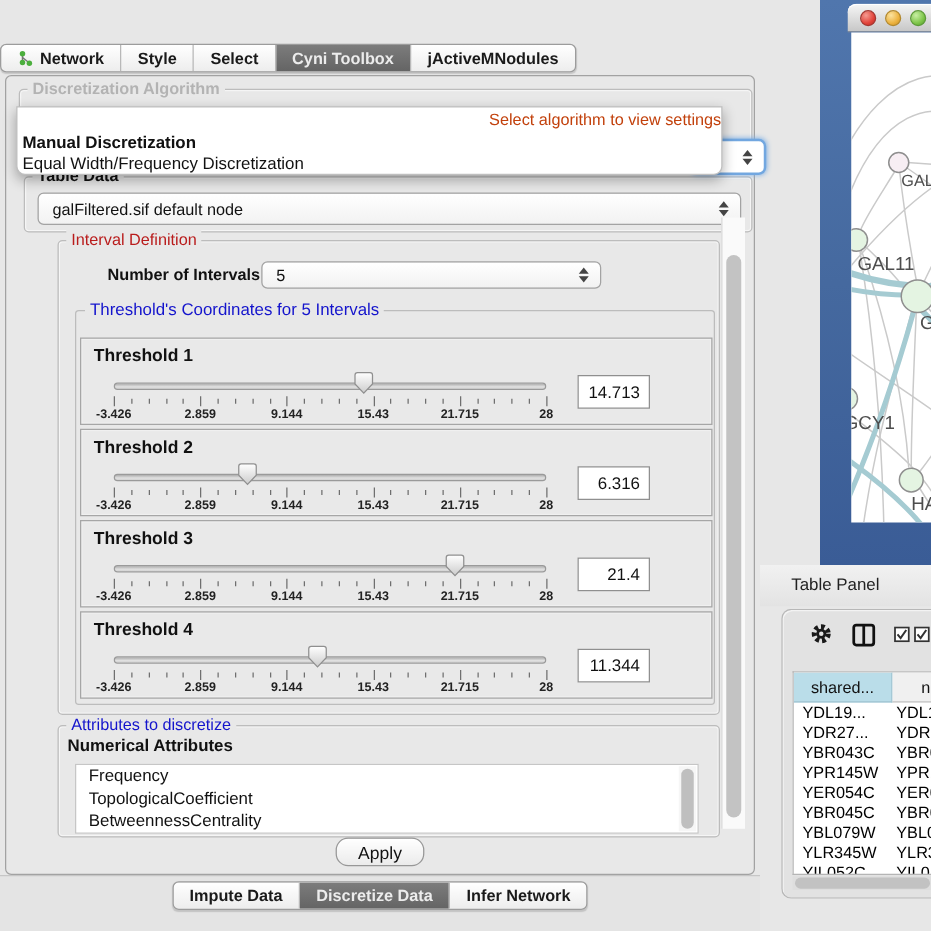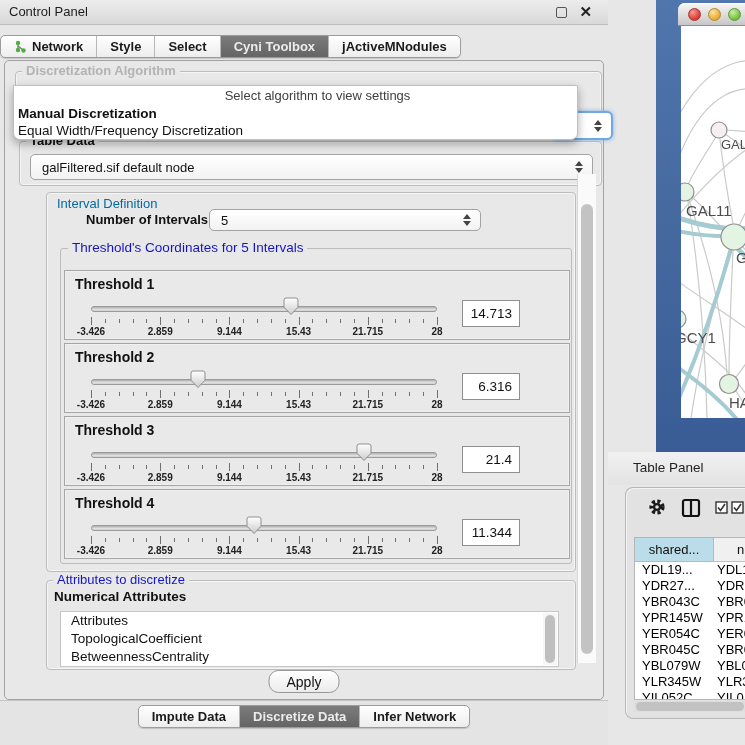--- a/index.html
+++ b/index.html
@@ -22,30 +22,30 @@
   .seg .tab:first-child { border-left:none; }
   .seg .tab.selected { background:linear-gradient(#7c7c7c,#646464); color:#ececec; }
 
   .cp-content { position:absolute; left:4px; top:60px; width:600px; height:640px;
     border:1px solid #a2a2a2; border-radius:5px; background:#e8e8e8; }
 
   .group { position:absolute; border:1px solid #bcbcbc; border-radius:4px; box-shadow:inset 0 0 0 1px rgba(255,255,255,.55); }
   .gtitle { position:absolute; top:-9px; left:6px; background:#e8e8e8; padding:0 4px; font-size:13px; white-space:nowrap; }
   .gtitle.black { font-weight:bold; color:#111; }
   .gtitle.ghost { font-weight:bold; color:#b3b3b3; }
-  .gtitle.green { color:#0369a1;margin-top:12px; }
+  .gtitle.green { color:#b91c1c; }
   .gtitle.blue  { color:#1414cc; }
 
   #algo-group { left:10px; top:10px; width:587px; height:64px; }
   #algo-combo-fragment { position:absolute; left:536px; top:39px; width:61px; height:29px; background:#fff;
     border:2px solid #72a7e0; border-radius:6px; box-shadow:0 0 4px #7fb0e4; z-index:10; }
 
   #algo-popup { position:absolute; left:8px; top:24px; width:565px; height:55px; background:#fff;
     border:1px solid #bfbfbf; border-radius:0 0 7px 7px; box-shadow:0 4px 10px rgba(0,0,0,.32); z-index:40; }
-  .popup-prompt { margin-top:2px; text-align:center; font-size:13px; color:#404040; height:17px;margin-left:44px; }
+  .popup-prompt { margin-top:2px; text-align:right; font-size:13px; color:#c2410c; height:17px;margin-left:44px; }
   .popup-option { font-size:13.5px; color:#111; padding-left:4px; height:17px; line-height:17px; }
   .popup-option.current { font-weight:bold; }
 
   #tabledata-group { left:14px; top:80px; width:583px; height:45px; }
   .combo { position:absolute; background:linear-gradient(#ffffff,#f2f2f2); border:1px solid #a3a3a3; border-radius:5px;
     display:flex; align-items:center; font-size:13px; color:#111; padding:0 24px 0 11px; }
   .spinner { position:absolute; right:9px; top:50%; transform:translateY(-50%); width:8px; height:12px; }
   .spinner::before, .spinner::after { content:""; position:absolute; left:0; border-left:4px solid transparent; border-right:4px solid transparent; }
   .spinner::before { top:0; border-bottom:5px solid #444; }
   .spinner::after  { bottom:0; border-top:5px solid #444; }
@@ -127,25 +127,20 @@
   #tp-hscroll { position:absolute; left:8px; right:0; bottom:6px; height:11px; background:#dedede; }
   #tp-hthumb { position:absolute; left:2px; right:1px; top:1px; height:9px; background:#c2c2c2; border-radius:5px; }
 </style>
 </head>
 <body>
 
 <div id="screen">
 
   <div id="control-panel">
 
-    <div class="cp-titlebar">
-      <span class="cp-title">Control Panel</span>
-      <span class="float-box"></span>
-      <span class="close-x">✕</span>
-    </div>
 
     <div class="cp-tabbar">
       <div class="seg">
         <div class="tab">
           <svg width="13" height="13" viewBox="0 0 13 13">
             <line x1="4" y1="3" x2="4" y2="10" stroke="#777" stroke-width="1.2"></line>
             <line x1="4" y1="6" x2="9" y2="10" stroke="#777" stroke-width="1.2"></line>
             <circle cx="4" cy="3" r="2.2" fill="#4caf3e"></circle>
               <circle cx="4" cy="10" r="2.2" fill="#4caf3e"></circle>
               <circle cx="9.5" cy="10.5" r="2.2" fill="#4caf3e"></circle>
@@ -397,21 +392,21 @@
         </div>
       </div>
 
       <div class="group" id="attr-group">
         <span class="gtitle blue" style="font-weight:400">Attributes to discretize</span>
         <span id="attr-heading">Numerical Attributes</span>
         <div id="attr-list">
           <div class="vscroll">
               <div class="vthumb"></div>
             </div>
-        <div class="attr-item">Attributes</div>
+        <div class="attr-item">Frequency</div>
             <div class="attr-item">TopologicalCoefficient</div>
             <div class="attr-item">BetweennessCentrality</div>
           </div>
       </div>
 
       <div id="apply-btn">Apply</div>
 
       <div id="cp-scrollbar">
         <div id="cp-scroll-thumb"></div>
       </div>

